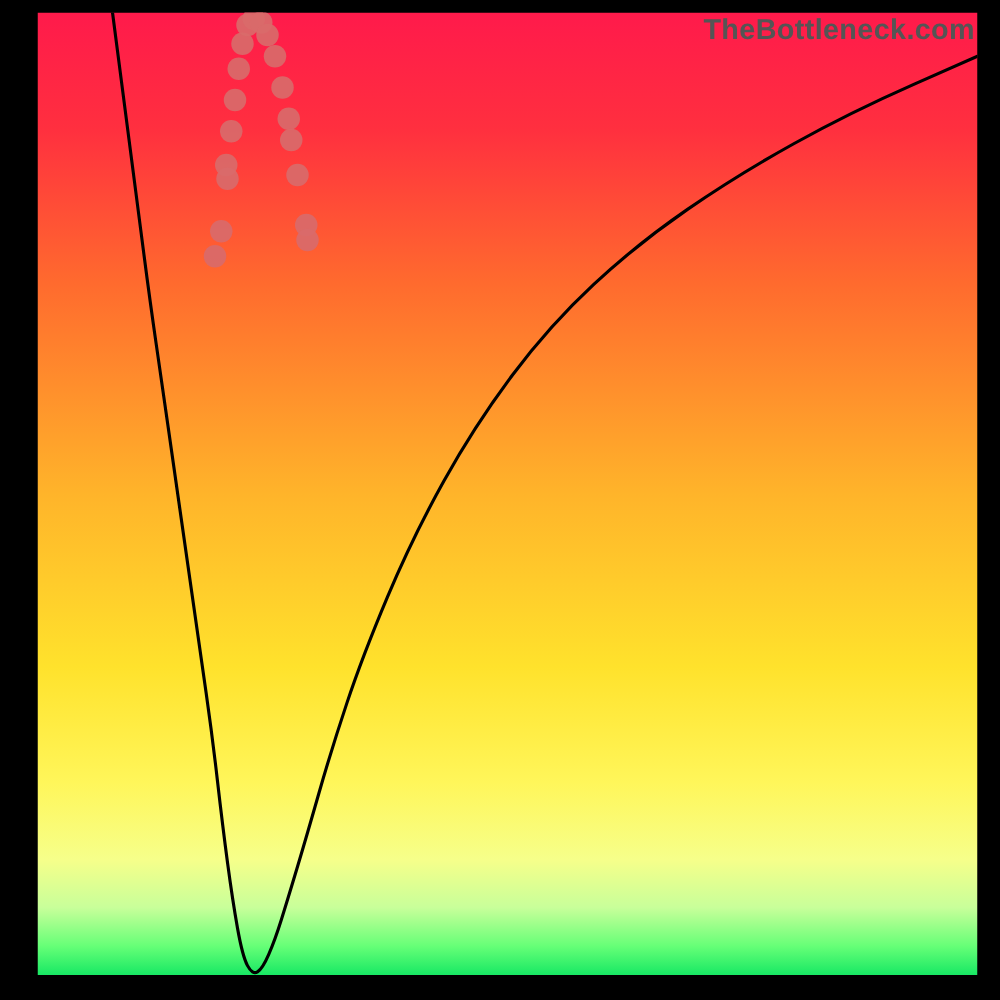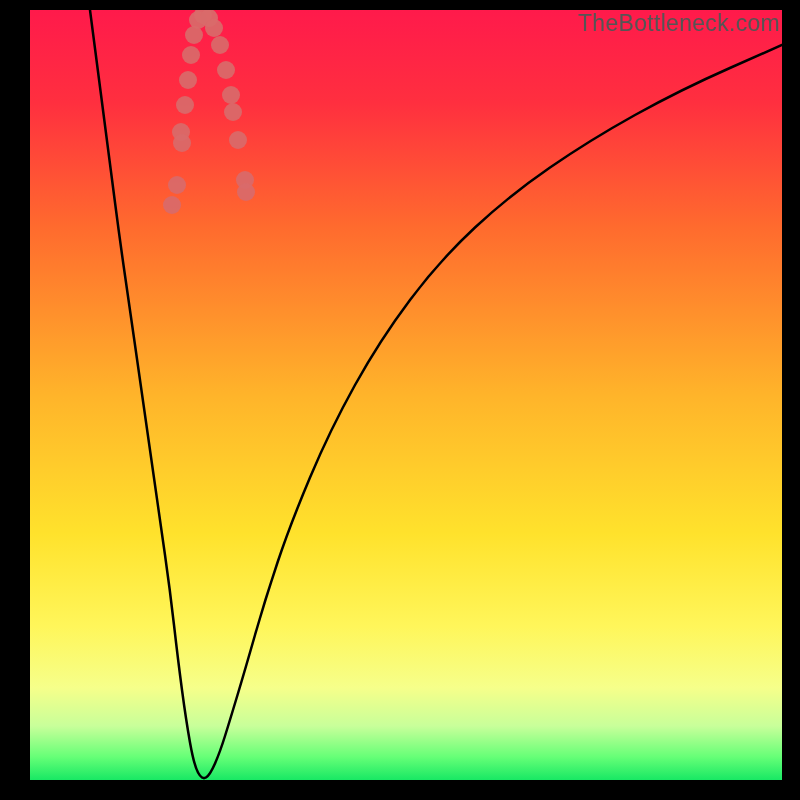--- a/index.html
+++ b/index.html
@@ -24,21 +24,21 @@
     width: 752px;
     height: 770px;
   }
   .plot svg { display: block; }
   .watermark {
     position: absolute;
     top: 10px;
     right: 20px;
     color: #555;
     font-size: 23px;
-    font-weight: 400;
+    font-weight: 700;
     letter-spacing: 0.3px;
     user-select: none;
   }
 </style>
 </head>
 <body>
 
 <div class="frame">
 
   <div class="plot">

